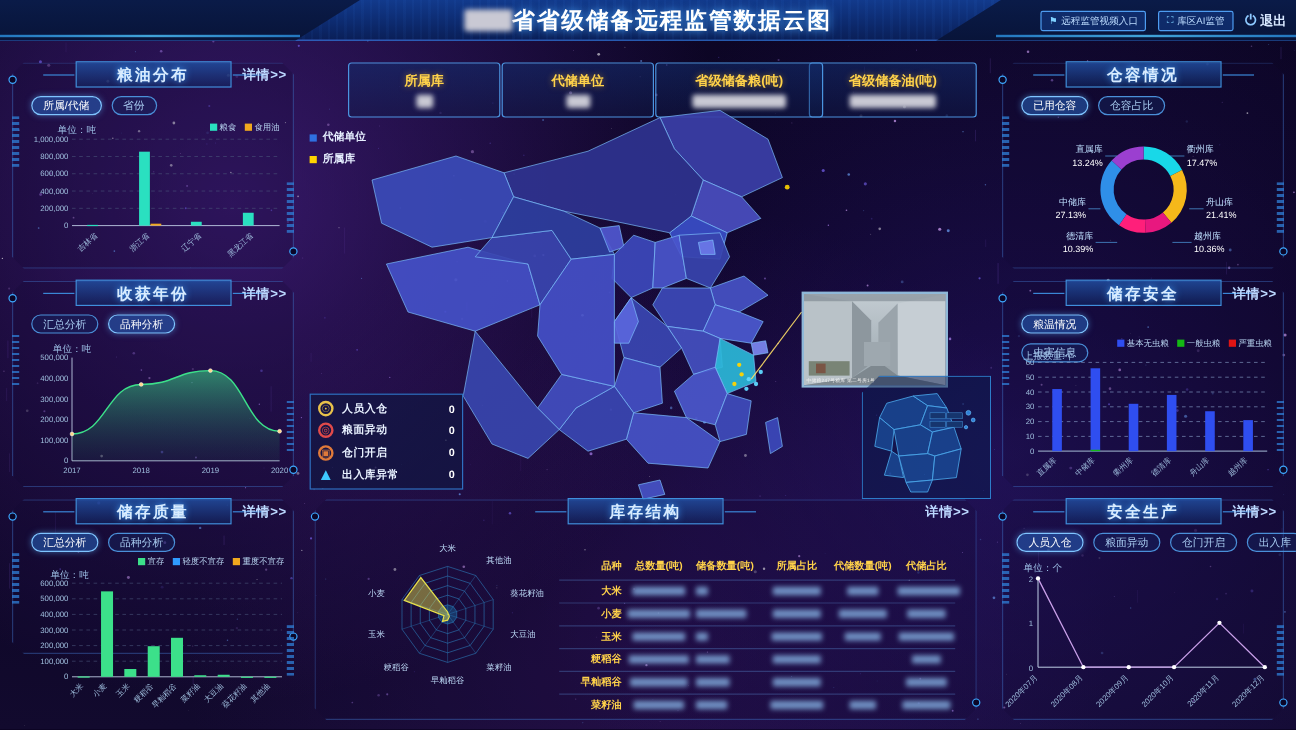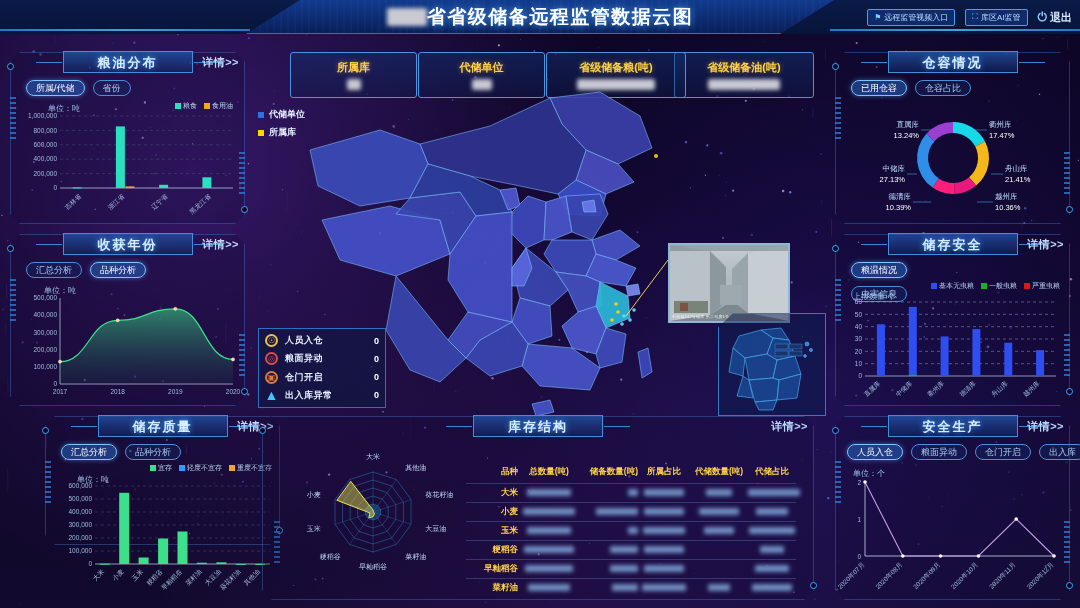--- a/index.html
+++ b/index.html
@@ -160,21 +160,21 @@
     border:1px solid #2d7cc9; background:rgba(10,28,78,.5);
     clip-path:polygon(14% 0,100% 0,100% 100%,0 100%,0 14%);
   }
   
   .tbl { position:absolute; left:466px; top:466px; width:330px; font-size:8px; }
   .tbl-head { display:flex; color:#ffd24a; font-weight:bold; font-size:8.5px; padding-bottom:5px;}
   .tbl-row { display:flex; align-items:center; height:19px; border-top:1px solid rgba(90,140,210,.35); }
   .tbl-row .cname{ color:#ffd24a; font-weight:bold; font-size:8.5px;}
   .col0{ width:52px; text-align:right;}
   .col1{ width:62px; text-align:center;}
-  .col2{ width:58px; text-align:right;}
+  .col2{ width:58px; text-align:left;}
   .col3{ width:52px; text-align:center;}
   .col4{ width:58px; text-align:center;}
   .col5{ width:48px; text-align:center;}
   .bl { display:inline-block; height:7px; background:#7ea6d8; filter:blur(2px); border-radius:1px; opacity:.85;}
 </style>
 </head>
 <body>
 
 <div id="app">
 
@@ -798,21 +798,21 @@
         <circle cx="107.66666666666666" cy="28.36" r="1.6" fill="#ffd88a" stroke="#fff" stroke-width="0.4"></circle>
         <circle cx="165.33333333333331" cy="16.836" r="1.6" fill="#ffd88a" stroke="#fff" stroke-width="0.4"></circle>
         <circle cx="223" cy="67.404" r="1.6" fill="#ffd88a" stroke="#fff" stroke-width="0.4"></circle>
         <text x="50" y="102" class="axlbl" text-anchor="middle" font-size="7.5">2017</text>
         <text x="107.66666666666666" y="102" class="axlbl" text-anchor="middle" font-size="7.5">2018</text>
         <text x="165.33333333333331" y="102" class="axlbl" text-anchor="middle" font-size="7.5">2019</text>
         <text x="223" y="102" class="axlbl" text-anchor="middle" font-size="7.5">2020</text>
       </svg>
   </div>
 
-  <div class="panel" style="left:10px;top:416px;width:235px;height:129px;margin-left:35px;">
+  <div class="panel" style="left:10px;top:416px;width:235px;height:129px;">
     <div class="pbox"></div>
     <div class="corner c-tl"></div>
     <div class="corner c-br"></div>
     <div class="sidedec" style="top:45px;"></div>
     <div class="sidedec r" style="top:105px;"></div>
     <div class="ptitle">储存质量</div>
     <div class="pmore">详情&gt;&gt;</div>
     <div class="tabrow" style="left:16px;top:28px;">
       <div class="tab active">汇总分析</div>
       <div class="tab">品种分析</div>

